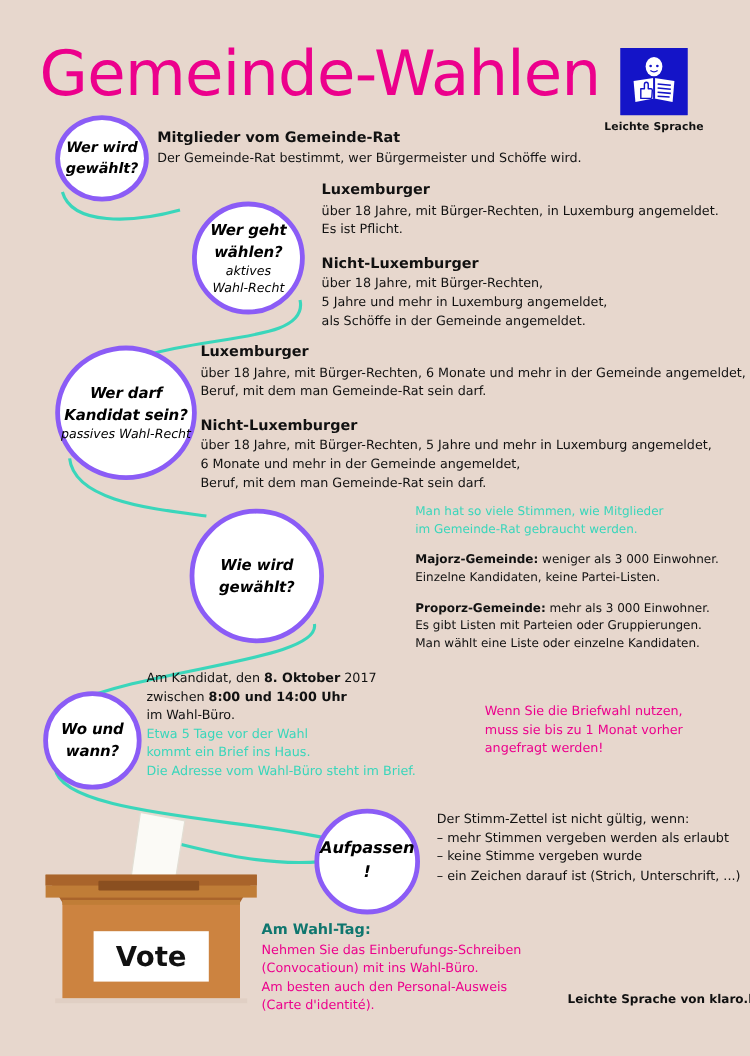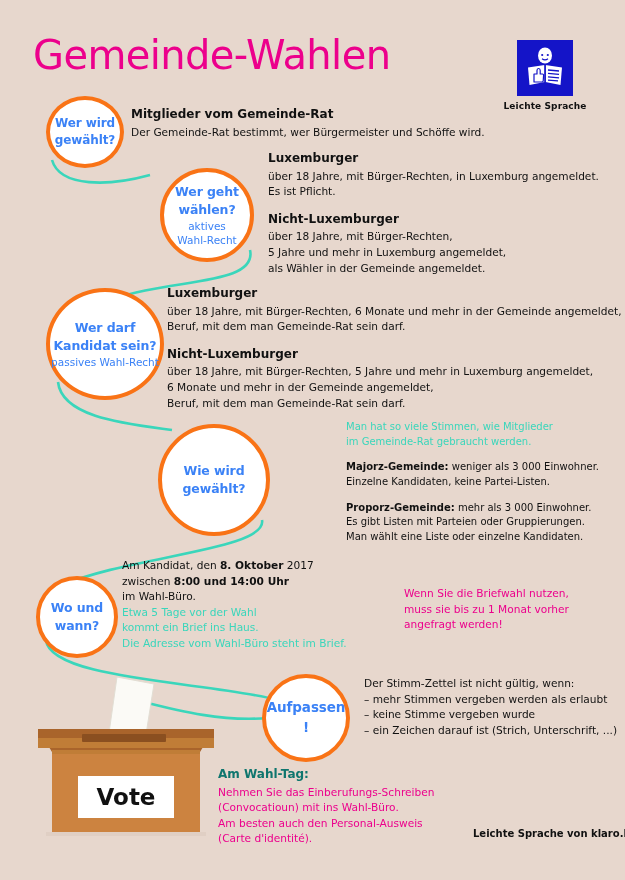--- a/index.html
+++ b/index.html
@@ -31,21 +31,21 @@
     width: 625px; height: 880px;
     z-index: 1;
     pointer-events: none;
   }
 
   
   .title {
     position: absolute;
     left: 33px;
     top: 32px;
-    font-size: 40px;
+    font-size: 52px;
     font-weight: normal;
     color: #ec008c;
     letter-spacing: -0.6px;
     font-family: "DejaVu Sans", "Liberation Sans", sans-serif;
     z-index: 5;
   }
 
   
   .logo-wrap {
     position: absolute;
@@ -68,28 +68,29 @@
     font-weight: bold;
     color: #111;
     letter-spacing: 0.1px;
   }
 
   
   .bubble {
     position: absolute;
     border-radius: 50%;
     background: #ffffff;
-    border: 4px solid #f97316;
+    border: 4px solid #8b5cf6;
     display: flex;
     flex-direction: column;
     align-items: center;
     justify-content: center;
     text-align: center;
     z-index: 4;
-    color: #3b82f6;
+    color: #000000;
+    font-style: italic;
   }
   .bubble .b-main {
     font-weight: bold;
     font-size: 12.5px;
     line-height: 1.45;
     letter-spacing: -0.1px;
   }
   .bubble .b-sub {
     font-weight: normal;
     font-size: 10.5px;
@@ -269,21 +270,21 @@
   </div>
 
   <div class="block" id="txt-2">
     <span class="h">Luxemburger</span>
     <span class="ln">über 18 Jahre, mit Bürger-Rechten, in Luxemburg angemeldet.</span>
     <span class="ln">Es ist Pflicht.</span>
     <span class="gap"></span>
     <span class="h">Nicht-Luxemburger</span>
     <span class="ln">über 18 Jahre, mit Bürger-Rechten,</span>
     <span class="ln">5 Jahre und mehr in Luxemburg angemeldet,</span>
-    <span class="ln">als Wähler in der Gemeinde angemeldet.</span>
+    <span class="ln">als Schöffe in der Gemeinde angemeldet.</span>
   </div>
 
   <div class="block" id="txt-3">
     <span class="h">Luxemburger</span>
     <span class="ln">über 18  Jahre, mit Bürger-Rechten, 6 Monate und mehr in der Gemeinde angemeldet,</span>
     <span class="ln">Beruf, mit dem man Gemeinde-Rat sein darf.</span>
     <span class="gap"></span>
     <span class="h">Nicht-Luxemburger</span>
     <span class="ln">über 18 Jahre, mit Bürger-Rechten, 5 Jahre und mehr in Luxemburg angemeldet,</span>
     <span class="ln">6 Monate und mehr in der Gemeinde angemeldet,</span>

